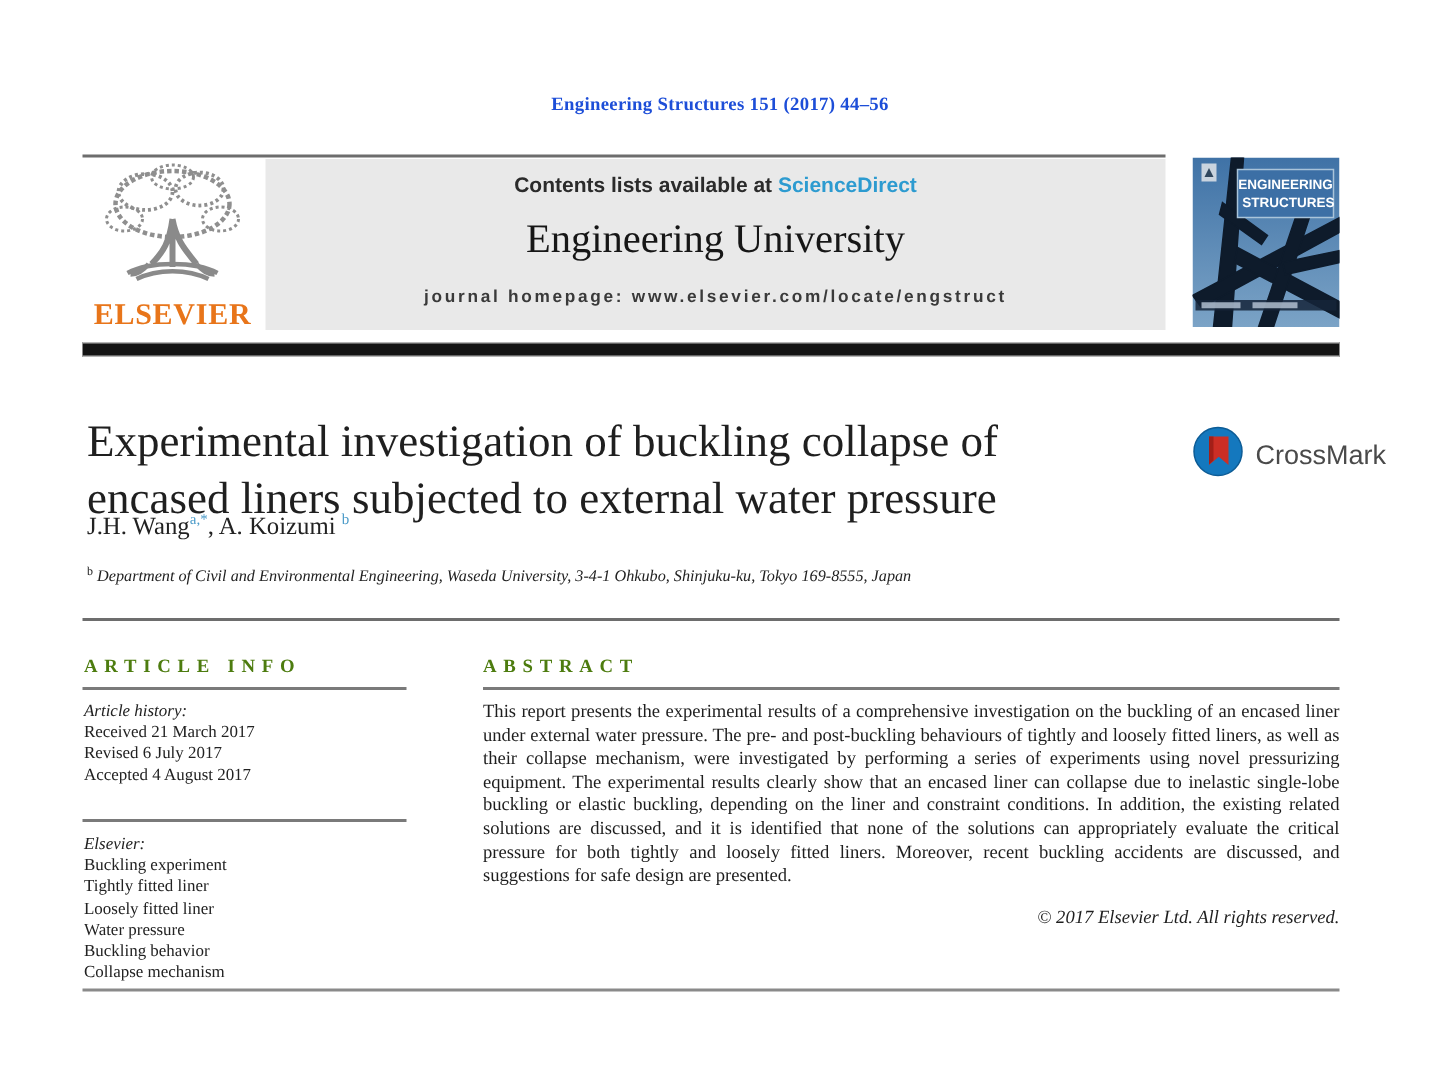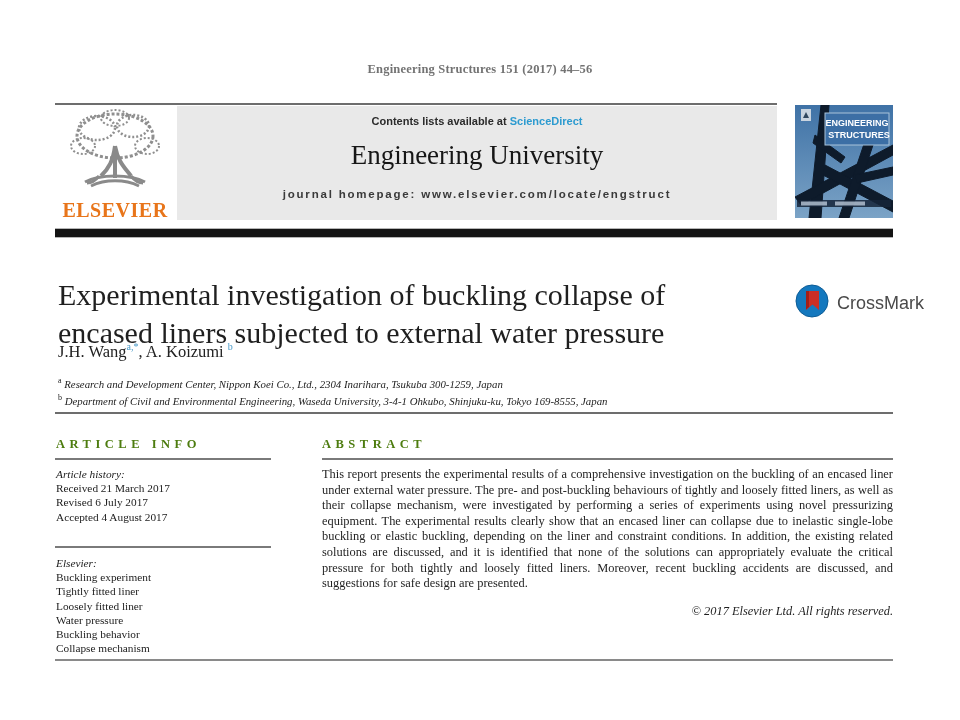--- a/index.html
+++ b/index.html
@@ -2,30 +2,30 @@
 <html><head>
 <meta charset="utf-8">
 <style>
   html,body{margin:0;padding:0;}
   body{width:960px;height:720px;background:#ffffff;position:relative;overflow:hidden;
        font-family:"Liberation Serif",serif;color:#1c1c1c;}
   .abs{position:absolute;}
 
   
   .citation{top:62px;left:0;width:960px;text-align:center;font-size:12.5px;font-weight:bold;
-            color:#737373;letter-spacing:.2px;}
+            color:#1d4ed8;letter-spacing:.2px;}
 
   
   .top-rule{top:103px;left:55px;width:722px;height:2px;background:#6d6d6d;}
   .logo-block{top:106px;left:55px;width:120px;height:116px;text-align:center;}
   .elsevier-text{position:absolute;left:0;bottom:0;width:120px;text-align:center;
                  font-size:20px;font-weight:bold;color:#e8751a;letter-spacing:.5px;
                  font-family:"Liberation Serif",serif;}
   .banner{top:106px;left:177px;width:600px;height:114px;background:#e9e9e9;text-align:center;}
-  .contents-line{margin-top:9px;font-family:"Liberation Sans",sans-serif;font-size:11px;
+  .contents-line{margin-top:9px;font-family:"Liberation Sans",sans-serif;font-size:14px;
                  font-weight:bold;color:#2b2b2b;}
   .contents-line a{color:#2d9bd0;text-decoration:none;}
   .banner-title{margin-top:13px;font-size:27px;color:#161616;}
   .homepage-line{margin-top:17px;font-family:"Liberation Sans",sans-serif;font-size:11.5px;
                  font-weight:bold;color:#3a3a3a;letter-spacing:1.8px;}
   .cover{top:105px;left:795px;width:98px;height:113px;}
   .black-bar{top:228px;left:55px;width:838px;height:8px;background:#141414;
              border-top:1px solid #b5b5b5;border-bottom:1px solid #b5b5b5;}
 
   
@@ -137,21 +137,20 @@
     </svg>
   </span>
   <span class="crossmark-label">CrossMark</span>
 </div>
 
 <div class="abs authors">
   <span>J.H. Wang</span><sup>a,*</sup><span>, </span><span>A. Koizumi</span> <sup>b</sup>
 </div>
 
 <div class="abs affiliations">
-  <div><sup>a</sup><span> Research and Development Center, Nippon Koei Co., Ltd., 2304 Inarihara, Tsukuba 300-1259, Japan</span></div>
   <div><sup>b</sup><span> Department of Civil and Environmental Engineering, Waseda University, 3-4-1 Ohkubo, Shinjuku-ku, Tokyo 169-8555, Japan</span></div>
 </div>
 
 <div class="abs section-rule"></div>
 
 <div class="abs col-heading h-info">ARTICLE INFO</div>
 <div class="abs col-heading h-abs">ABSTRACT</div>
 <div class="abs rule-info"></div>
 <div class="abs rule-abs"></div>
 

